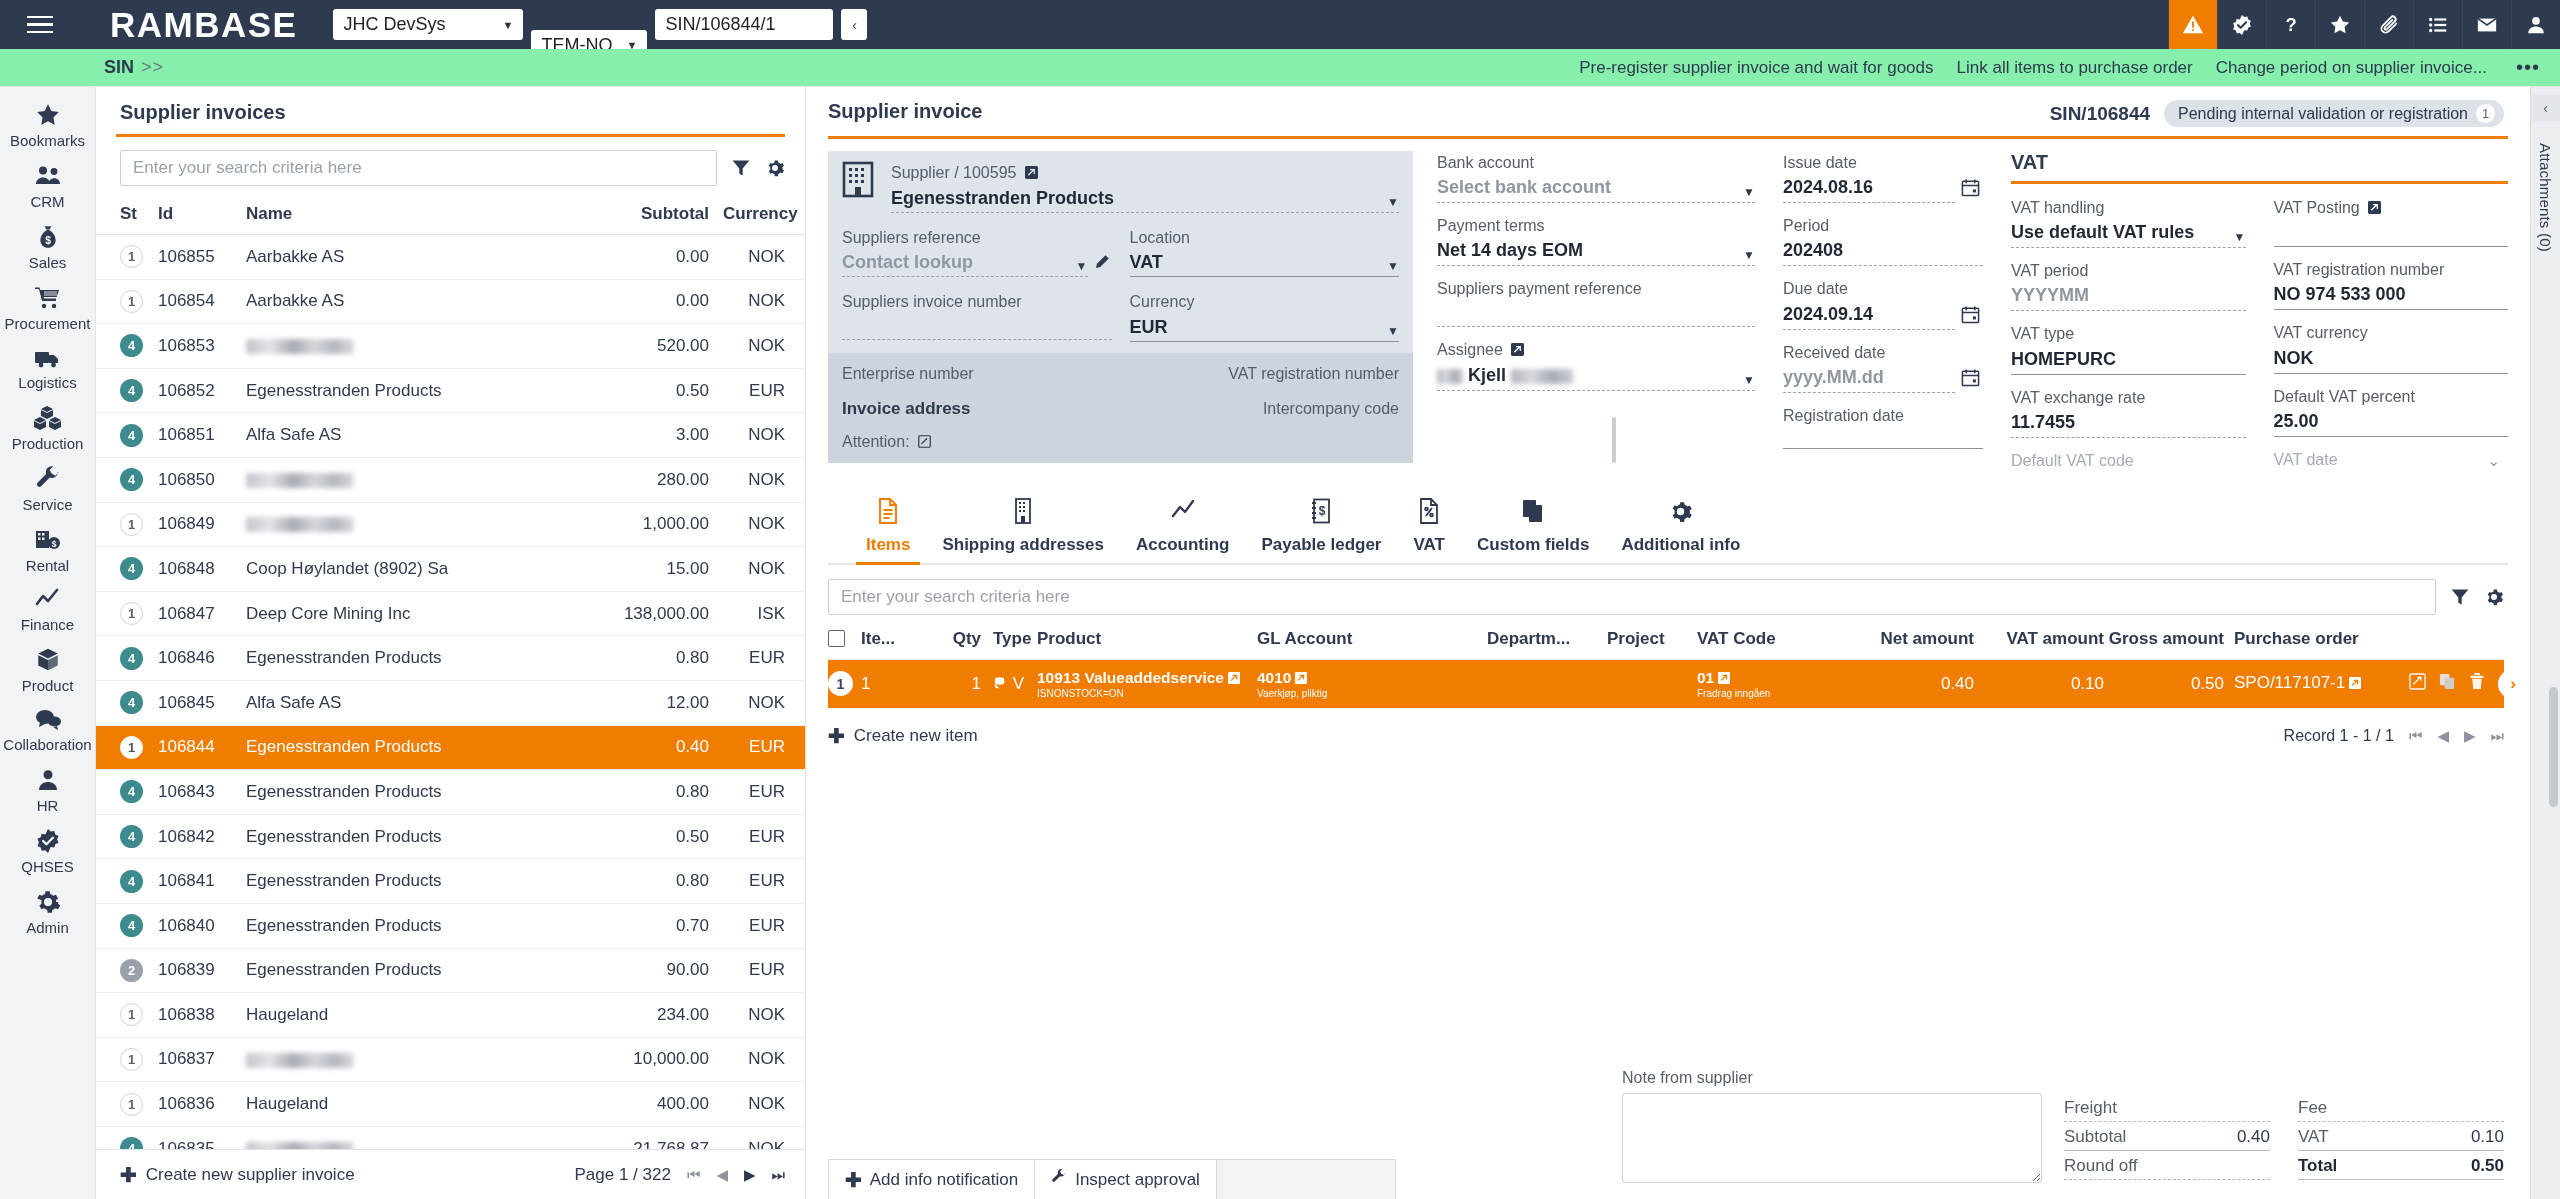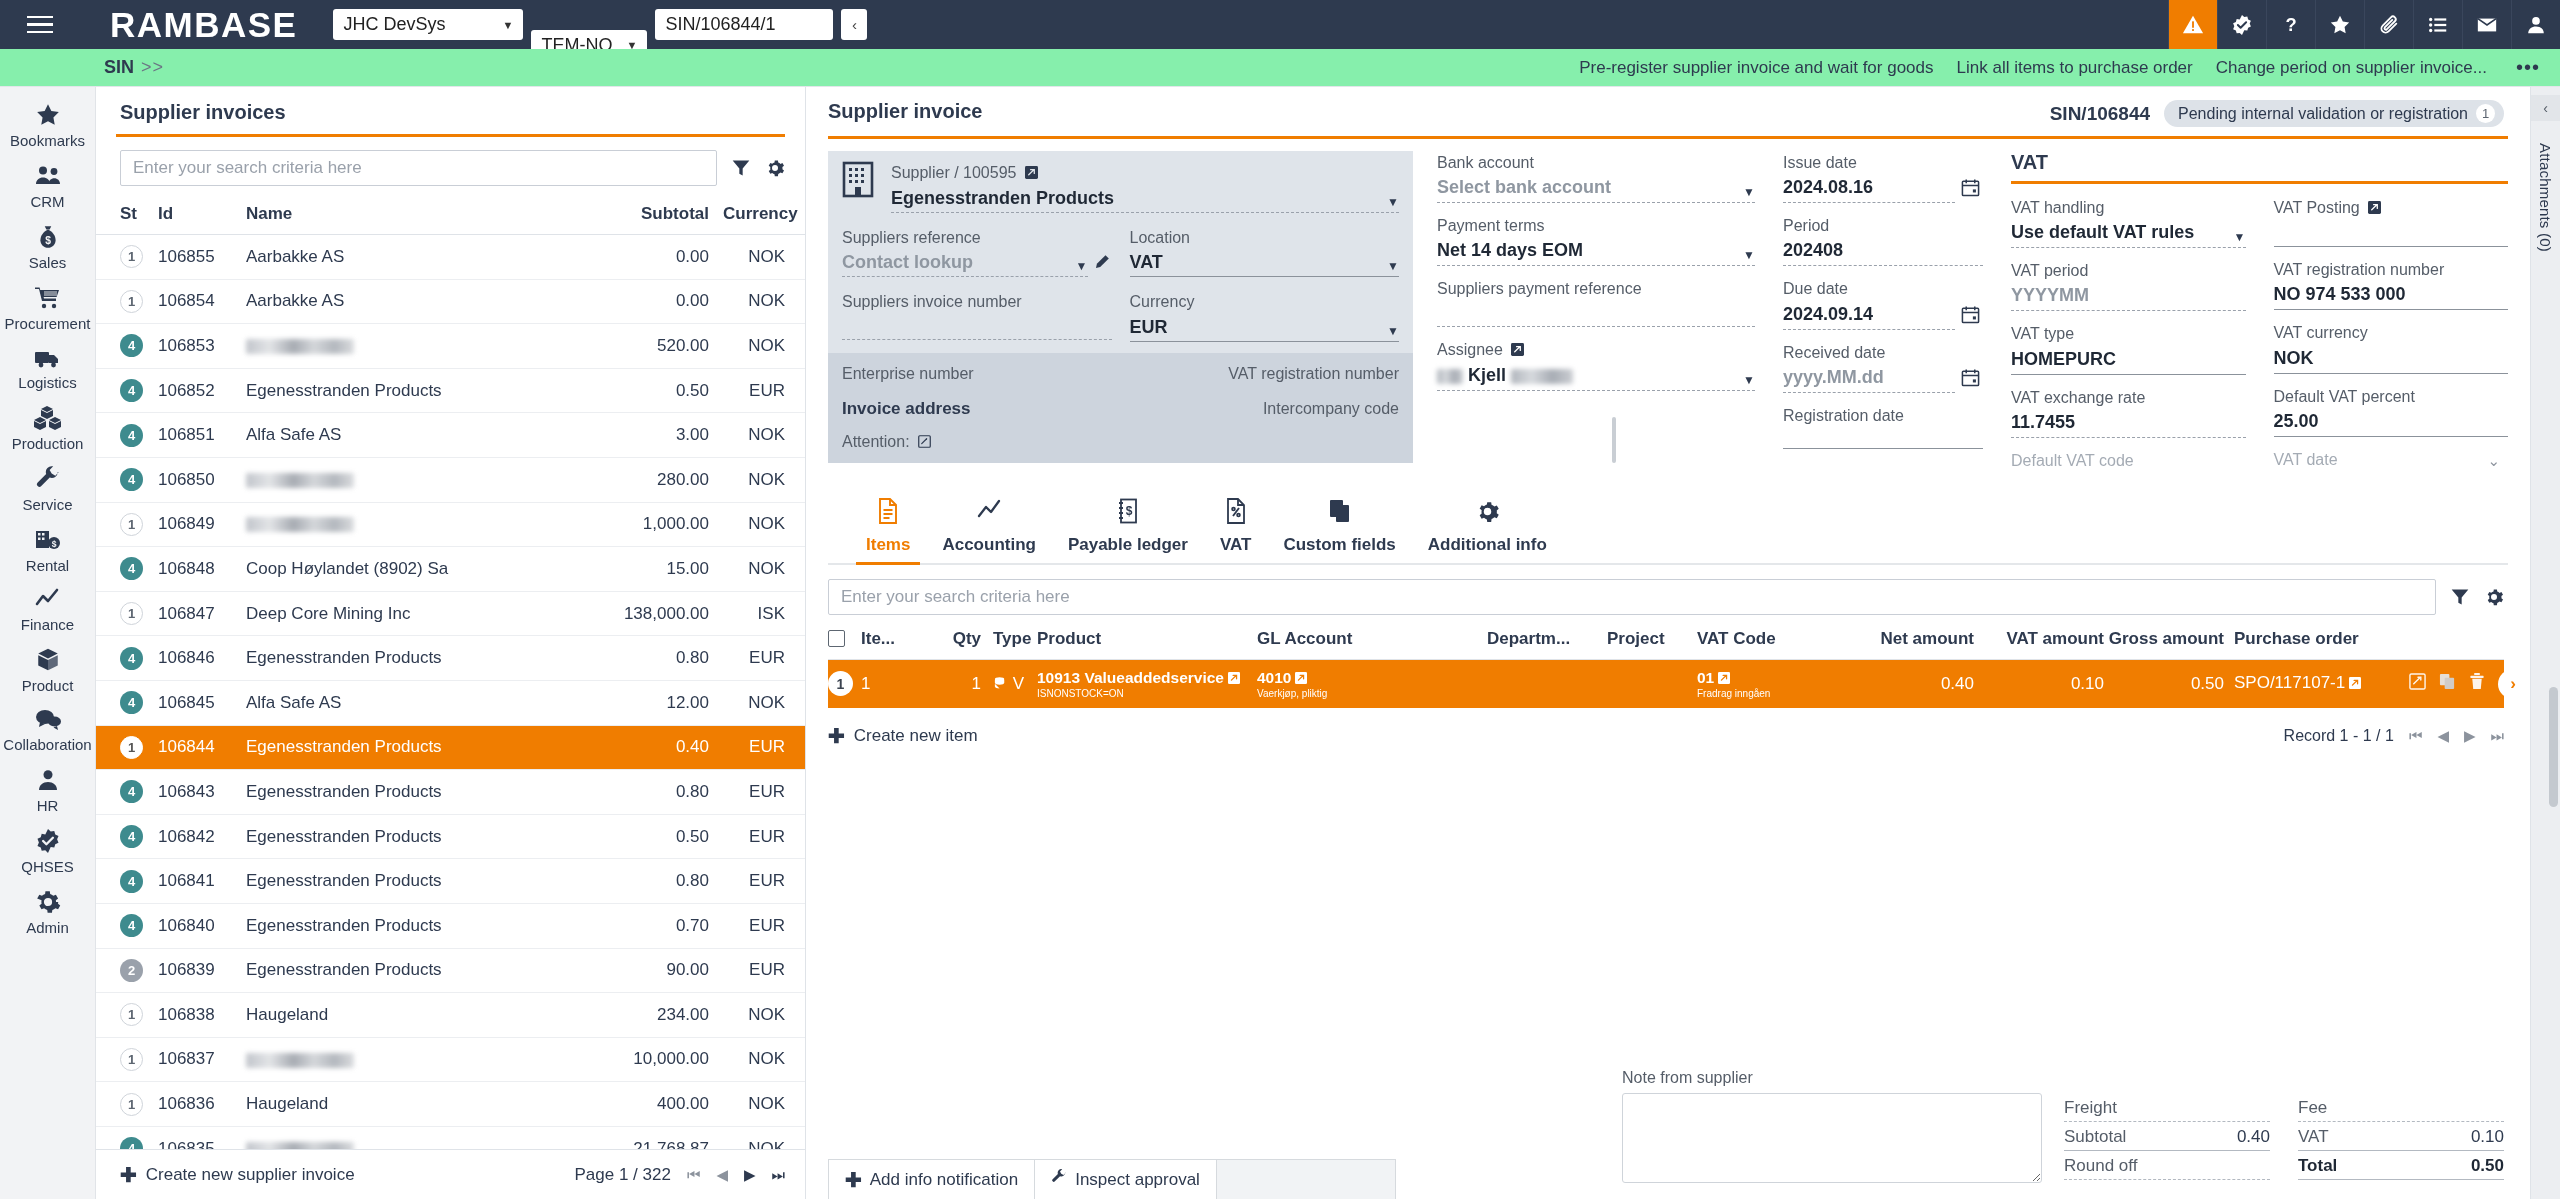--- a/index.html
+++ b/index.html
@@ -1084,20 +1084,35 @@
       <div class="tabs" id="tabs">
           <div class="tab active">
             <span><svg width="24" height="26" viewBox="0 0 24 26" fill="none" stroke="currentColor" stroke-width="1.9">
                 <path d="M4 1h10l6 6v18H4z"></path>
                 <path d="M14 1v6h6"></path>
                 <path d="M7.5 12h9M7.5 16h9M7.5 20h6"></path>
               </svg></span>
             <span class="tab-label">Items</span>
           </div>
           <div class="tab">
+            <span><svg width="22" height="26" viewBox="0 0 22 26" fill="none" stroke="currentColor" stroke-width="1.8">
+                <rect x="4" y="1" width="14" height="24"></rect>
+                <g fill="currentColor" stroke="none">
+                  <rect x="7" y="4" width="2" height="2"></rect>
+                  <rect x="11" y="4" width="2" height="2"></rect>
+                  <rect x="7" y="8" width="2" height="2"></rect>
+                  <rect x="11" y="8" width="2" height="2"></rect>
+                  <rect x="7" y="12" width="2" height="2"></rect>
+                  <rect x="11" y="12" width="2" height="2"></rect>
+                  <rect x="9" y="18" width="4" height="7"></rect>
+                </g>
+              </svg></span>
+            <span class="tab-label">Shipping addresses</span>
+          </div>
+          <div class="tab">
             <span><svg width="26" height="26" viewBox="0 0 26 26" fill="none" stroke="currentColor" stroke-width="2.3" stroke-linecap="round" stroke-linejoin="round">
                 <path d="M3 18l7-9 5 5 8-11"></path>
               </svg></span>
             <span class="tab-label">Accounting</span>
           </div>
           <div class="tab">
             <span><svg width="24" height="26" viewBox="0 0 24 26" fill="none" stroke="currentColor" stroke-width="1.8">
                 <rect x="5" y="1.5" width="15" height="23"></rect>
                 <path d="M3 5h4M3 10h4M3 15h4M3 20h4"></path>
                 <text x="13" y="17" font-size="12" font-weight="700" fill="currentColor" stroke="none" text-anchor="middle" font-family="Liberation Sans">$</text>

